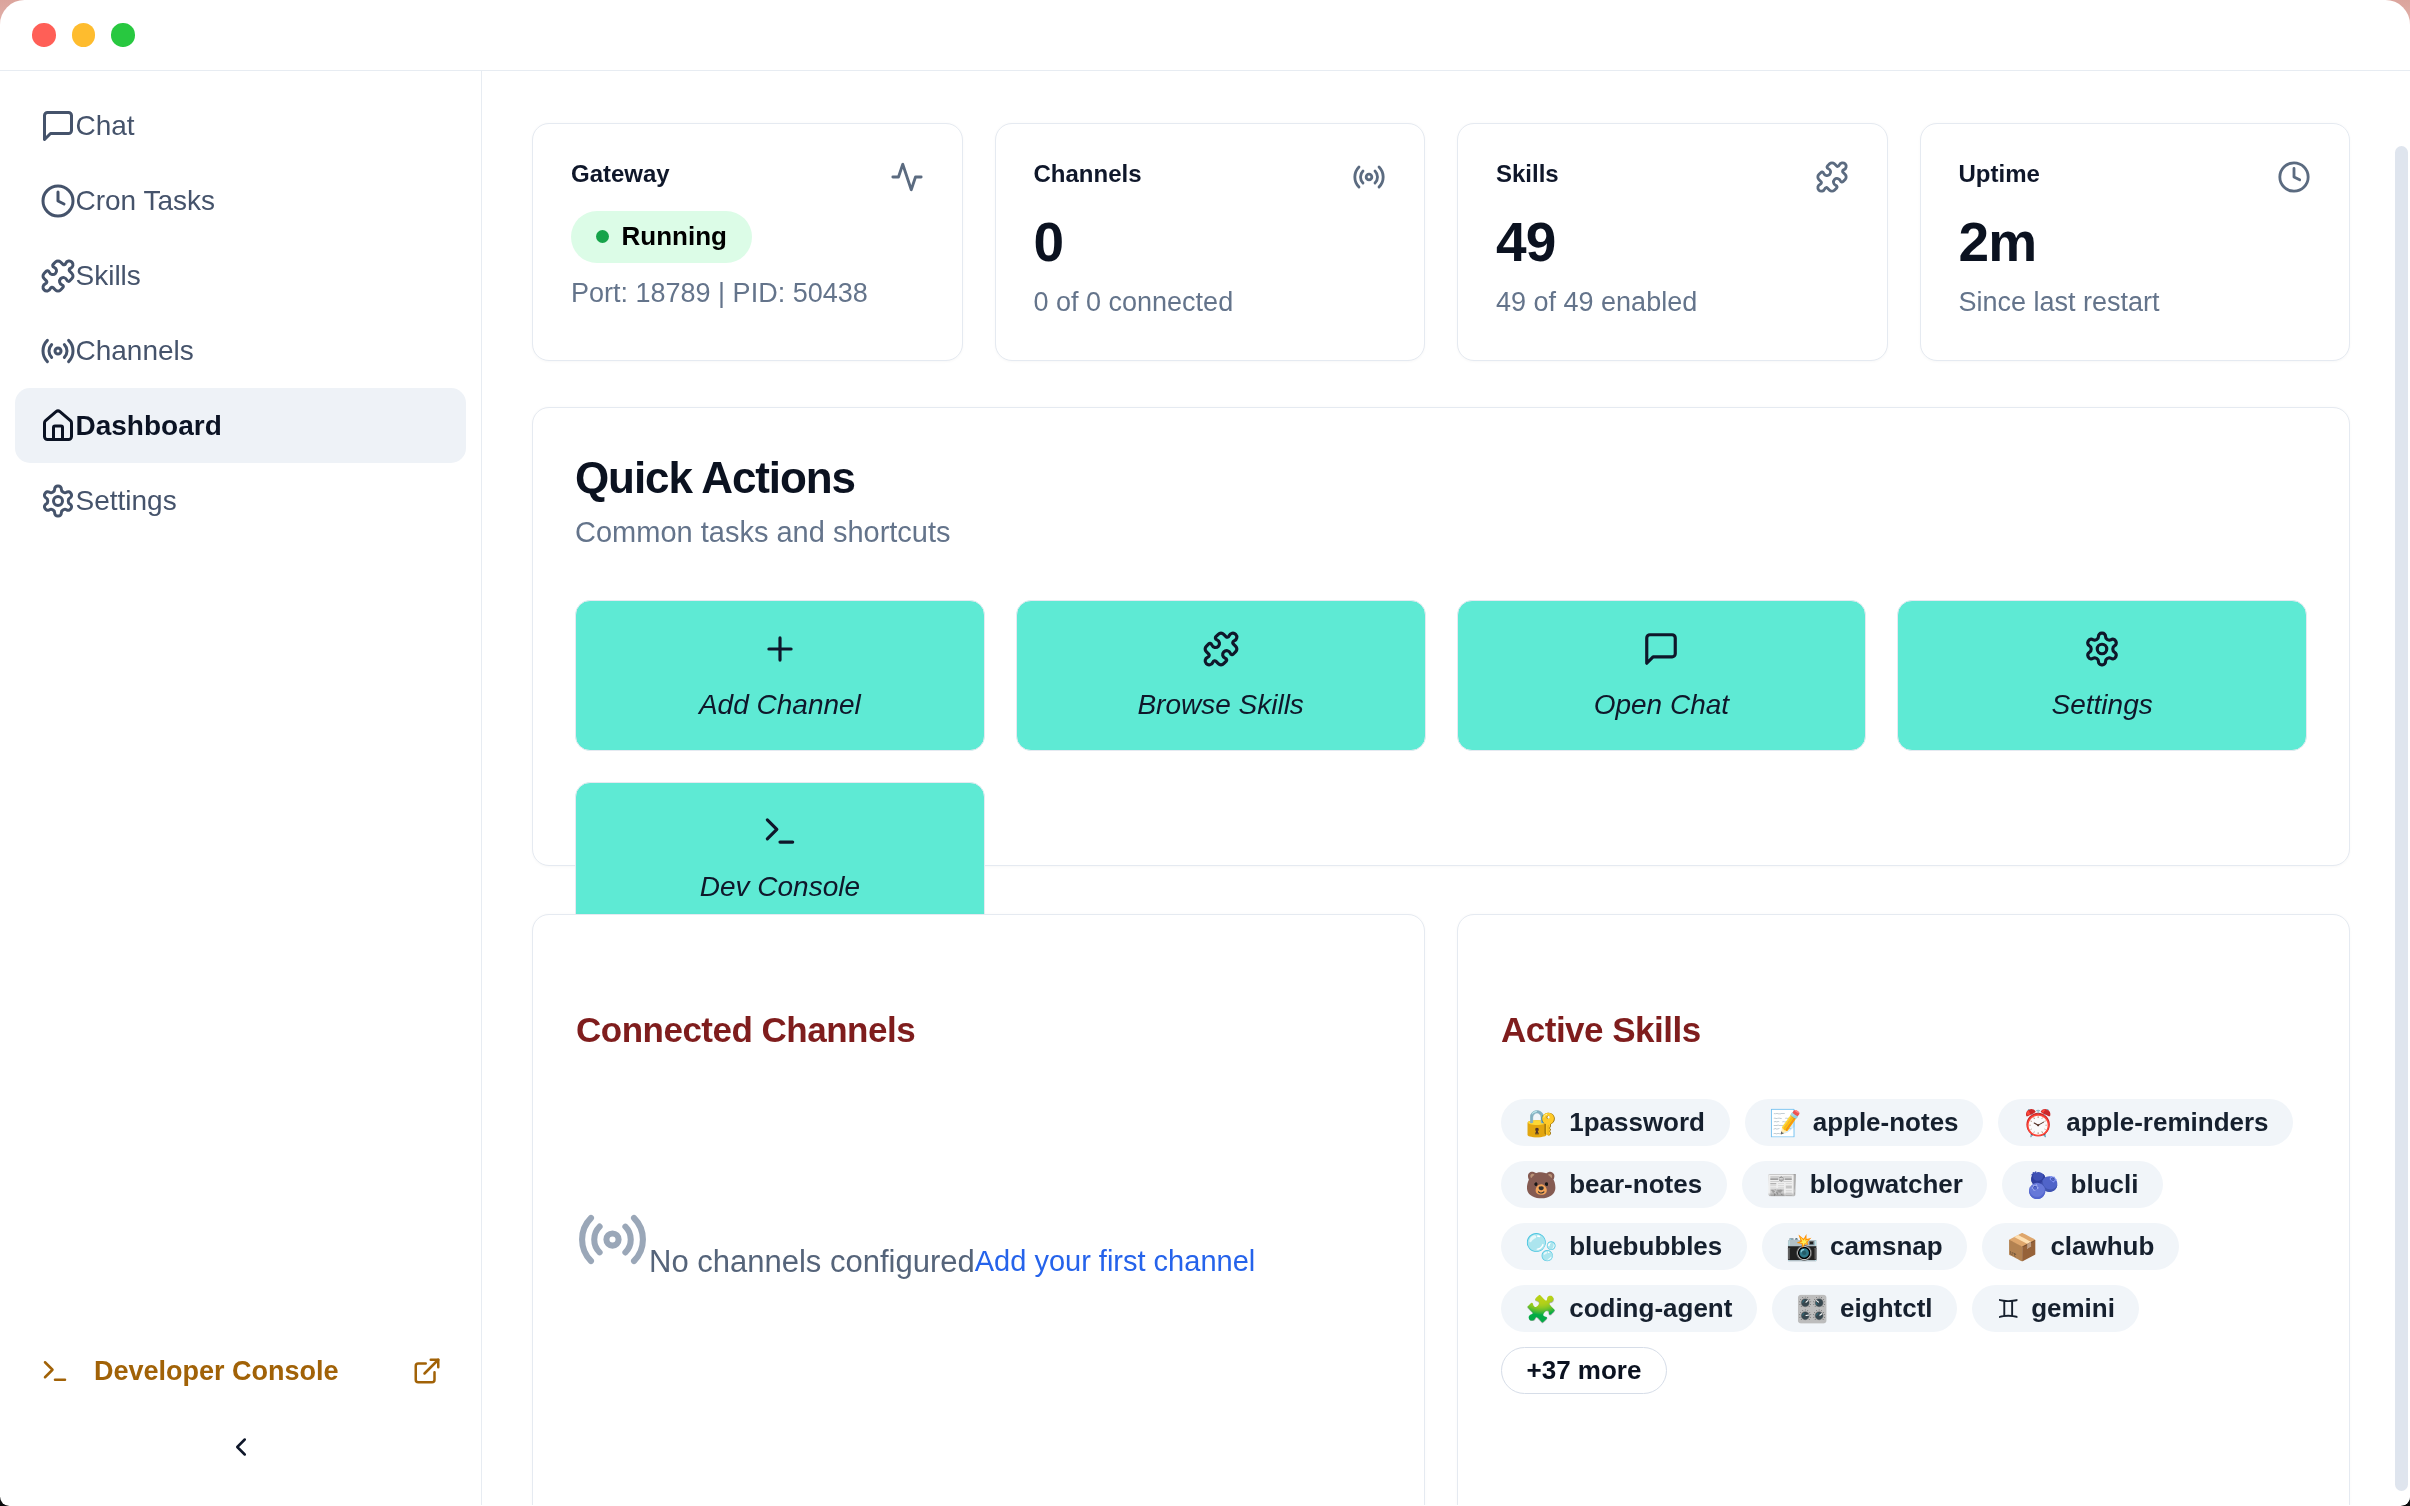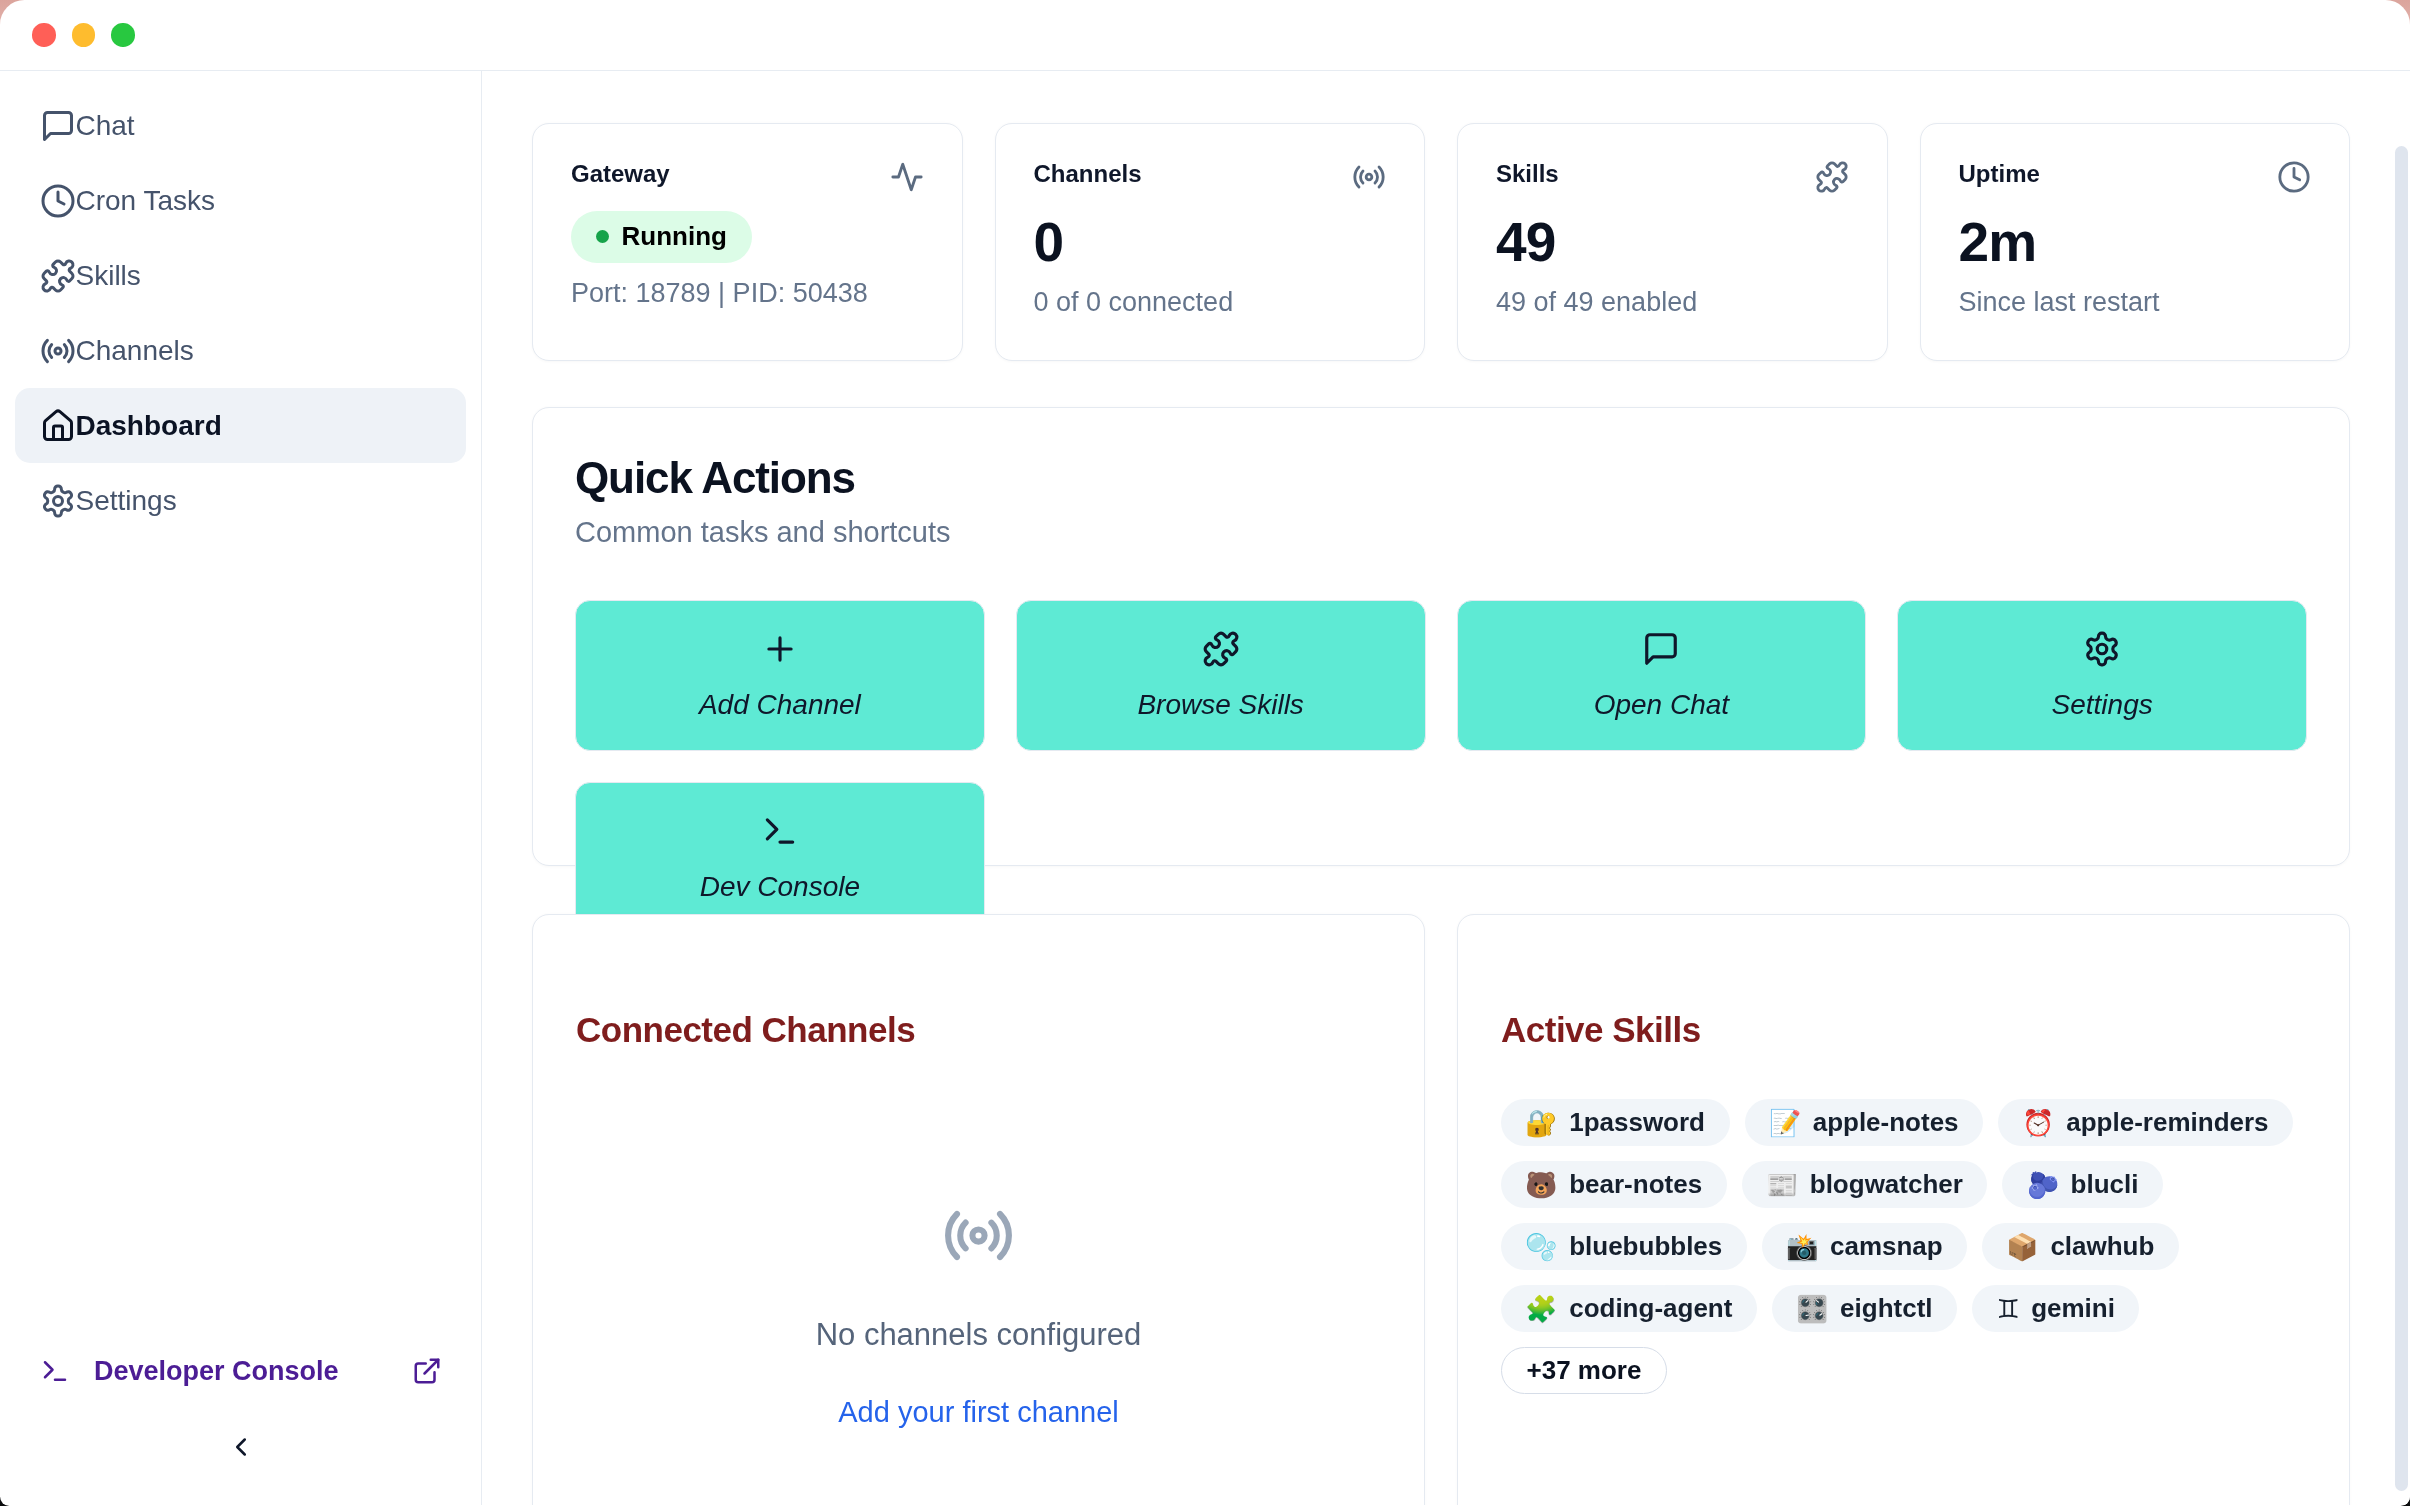--- a/index.html
+++ b/index.html
@@ -16,21 +16,21 @@
   .light.green{background:#28c840;}
   
   .content{display:flex;height:1434px;}
   .sidebar{width:482px;border-right:1.9px solid #e7ecf2;display:flex;flex-direction:column;padding:17px 15px 24.5px;flex-shrink:0;}
   .nav-item{display:flex;align-items:center;height:75px;padding:0 24.5px;border-radius:15px;
     font-size:28px;font-weight:500;color:#45536b;cursor:pointer;}
   .nav-item svg{width:36px;height:36px;flex-shrink:0;}
   .nav-item.active{background:#eef2f7;color:#0b1324;font-weight:700;}
   .side-footer{margin-top:auto;}
   .devconsole{display:flex;align-items:center;gap:24.5px;height:68px;padding:0 24.5px;border-radius:15px;
-    font-size:27px;font-weight:600;color:#4c1d95;cursor:pointer;}
+    font-size:27px;font-weight:600;color:#a16207;cursor:pointer;}
   .devconsole svg{width:30px;height:30px;}
   .devconsole .spacer{flex:1;}
   .collapse-btn{display:flex;align-items:center;justify-content:center;height:68px;margin-top:7.5px;cursor:pointer;color:#0f172a;}
   .collapse-btn svg{width:30px;height:30px;}
   
   .main{flex:1;padding:52px 60px 0 50px;overflow:hidden;position:relative;background:#fff;}
   .stat-grid{display:grid;grid-template-columns:repeat(4,1fr);gap:32px;}
   .card{background:#fff;border:1.9px solid #e5eaf1;border-radius:17px;box-shadow:0 0.9px 2.8px rgba(15,23,42,.03);}
   .stat-card{height:238px;padding:36px 38px;}
   .stat-head{display:flex;align-items:flex-start;justify-content:space-between;}
@@ -48,21 +48,21 @@
   .qa-sub{font-size:29px;color:#64748b;margin-top:13px;}
   .qa-grid{display:grid;grid-template-columns:repeat(4,1fr);gap:31px;margin-top:51px;}
   .qa-card{height:151px;border:1.9px solid #e5eaf1;border-radius:15px;display:flex;flex-direction:column;
     align-items:center;justify-content:center;gap:21px;cursor:pointer;background:#5eead4;font-style:italic;}
   .qa-card svg{width:38px;height:38px;color:#0f172a;}
   .qa-label{font-size:28px;font-weight:500;color:#0f172a;}
   
   .bottom-grid{display:grid;grid-template-columns:1fr 1fr;gap:32px;margin-top:48px;}
   .bottom-card{height:697px;padding:47px 43px;}
   .bottom-title{font-size:35px;font-weight:700;color:#7f1d1d;letter-spacing:-0.5px;margin-top:48px;}
-  .empty-state{display:flex;flex-direction:column;align-items:center;margin-top:149px;text-align:center;}
+  .empty-state{display:flex;flex-direction:row;align-items:center;margin-top:149px;text-align:center;}
   .empty-state svg{width:73px;height:73px;color:#9aa7b8;}
   .empty-text{font-size:31px;color:#55647a;margin-top:45px;}
   .empty-link{font-size:29px;font-weight:400;color:#2563eb;margin-top:43px;cursor:pointer;}
   .chips{display:flex;flex-wrap:wrap;gap:15px 15px;margin-top:49px;}
   .chip{display:inline-flex;align-items:center;gap:11.3px;background:#f1f5f9;border-radius:941px;
     padding:9.4px 24.5px;font-size:26px;font-weight:600;color:#16202e;height:47px;cursor:pointer;}
   .chip .emoji{font-size:26px;line-height:1;}
   .chip.more{background:#fff;border:1.9px solid #d6dde8;color:#0b1220;}
   
   .scrollbar-thumb{position:absolute;right:1.9px;top:75px;width:13px;height:1345px;border-radius:7.5px;background:#dfe5ee;}

